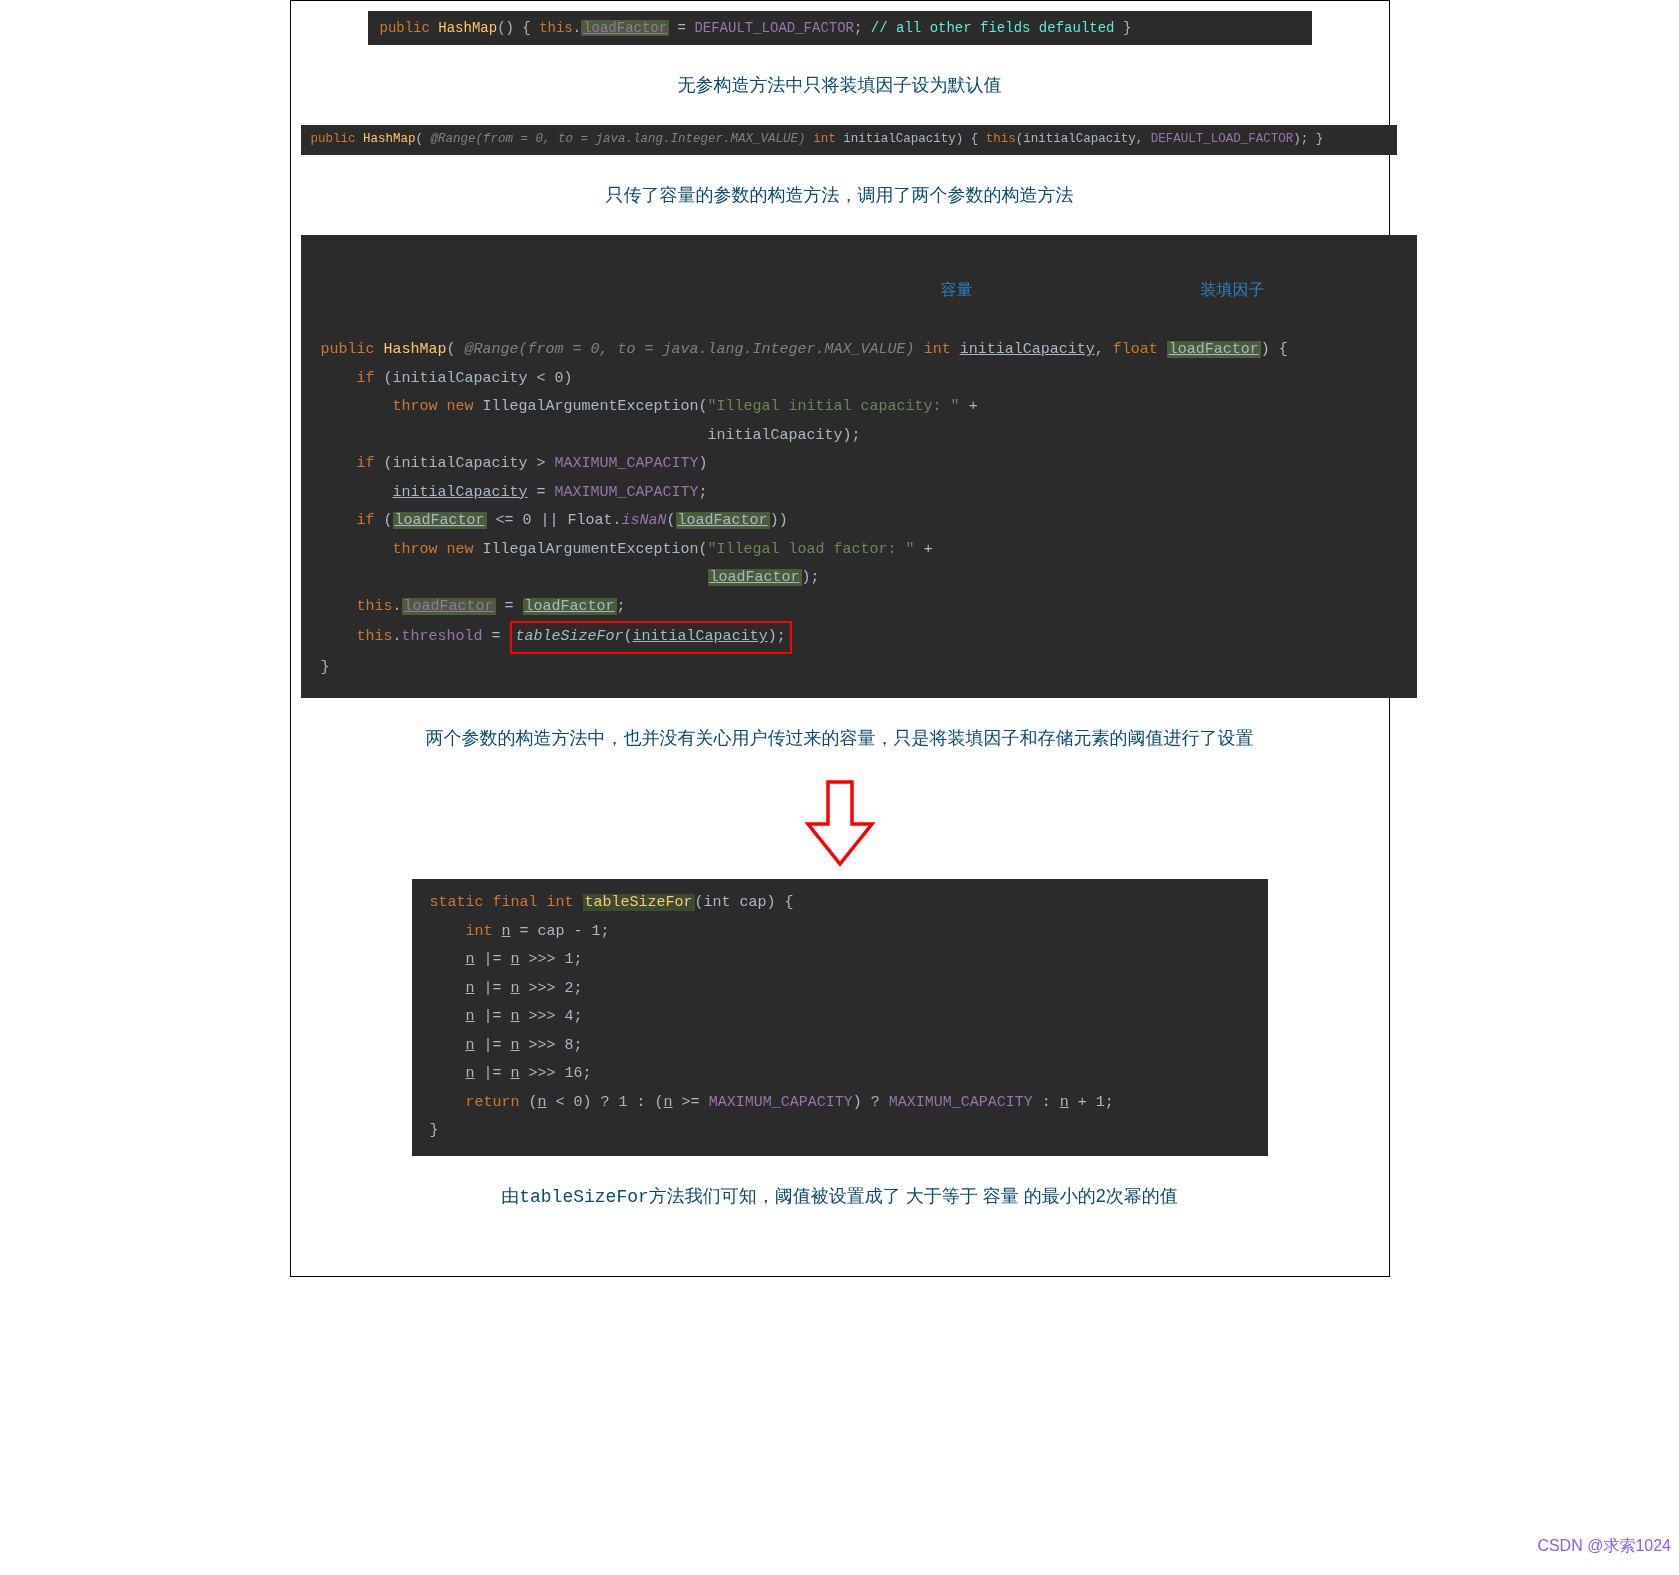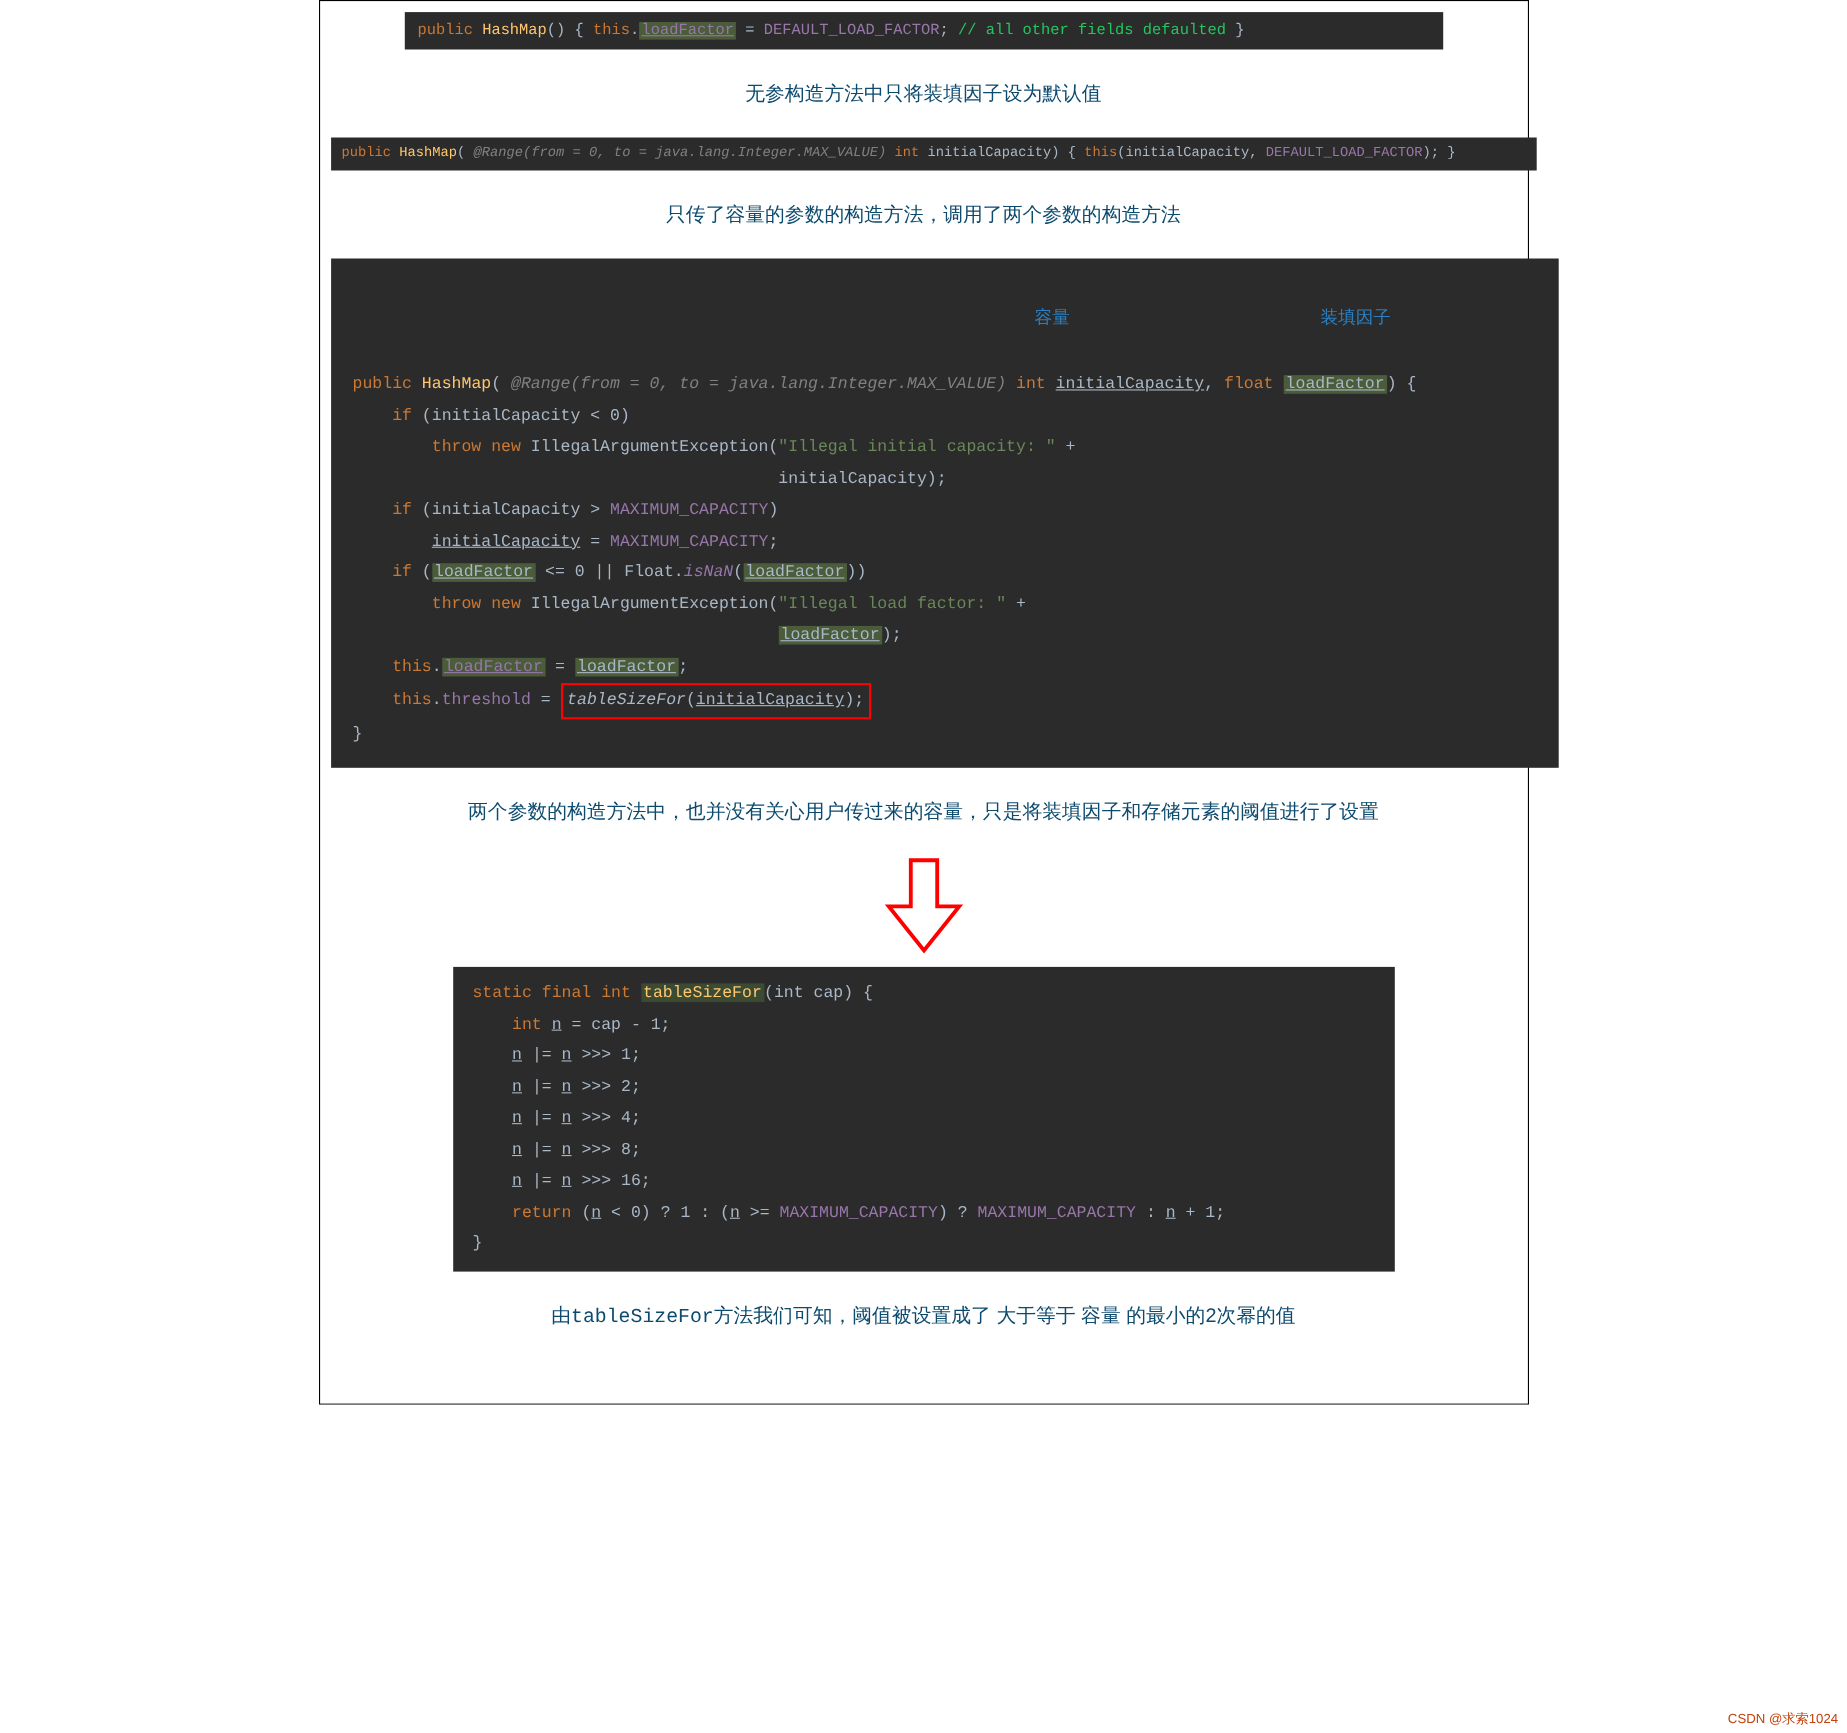--- a/index.html
+++ b/index.html
@@ -35,21 +35,21 @@
     text-align: center;
     margin: 28px auto;
   }
   .anno.monofont, .anno .monofont {
     font-family: Consolas, "Courier New", monospace;
   }
   .kw      { color: #cc7832; }
   .method  { color: #ffc66d; }
   .param   { color: #a9b7c6; }
   .str     { color: #6a8759; }
-  .comment { color: #22c55e; }
+  .comment { color: #5eead4; }
   .annot   { color: #808080; font-style: italic; text-align: right; }
   .const   { color: #9876aa; }
   .this    { color: #cc7832; }
   .field   { color: #9876aa; }
   .uline   { text-decoration: underline; text-decoration-color: #a9b7c6; }
   .hl-green { background: #4a5c3a; padding: 0 2px; text-decoration: underline; }
   .hl-dark  { background: #3b4a33; padding: 0 2px; }
   .red-box {
     border: 2.5px solid #ff0000;
     padding: 0 4px;
@@ -59,26 +59,26 @@
     position: absolute;
     color: #2c80c1;
     font-family: "Microsoft YaHei", sans-serif;
     font-size: 16px;
   }
   .arrow-container {
     text-align: center;
     margin: 6px 0;
   }
   .watermark {
-    color: #c2410c;
+    color: #8b5cf6;
     font-family: "Microsoft YaHei", sans-serif;
-    font-size: 12px;
+    font-size: 16px;
     position: fixed;
     right: 8px;
-    bottom: 4px;
+    bottom: 18px;
   }
 </style>
 </head>
 <body>
 
 <div class="page">
 
   <div class="code-block cb1"><span class="kw">public </span><span class="method">HashMap</span><span>() { </span><span class="this">this</span><span>.</span><span class="field hl-green">loadFactor</span><span> = </span><span class="const">DEFAULT_LOAD_FACTOR</span><span>; </span><span class="comment">// all other fields defaulted</span><span> }</span></div>
 
   <div class="anno">无参构造方法中只将装填因子设为默认值</div>

